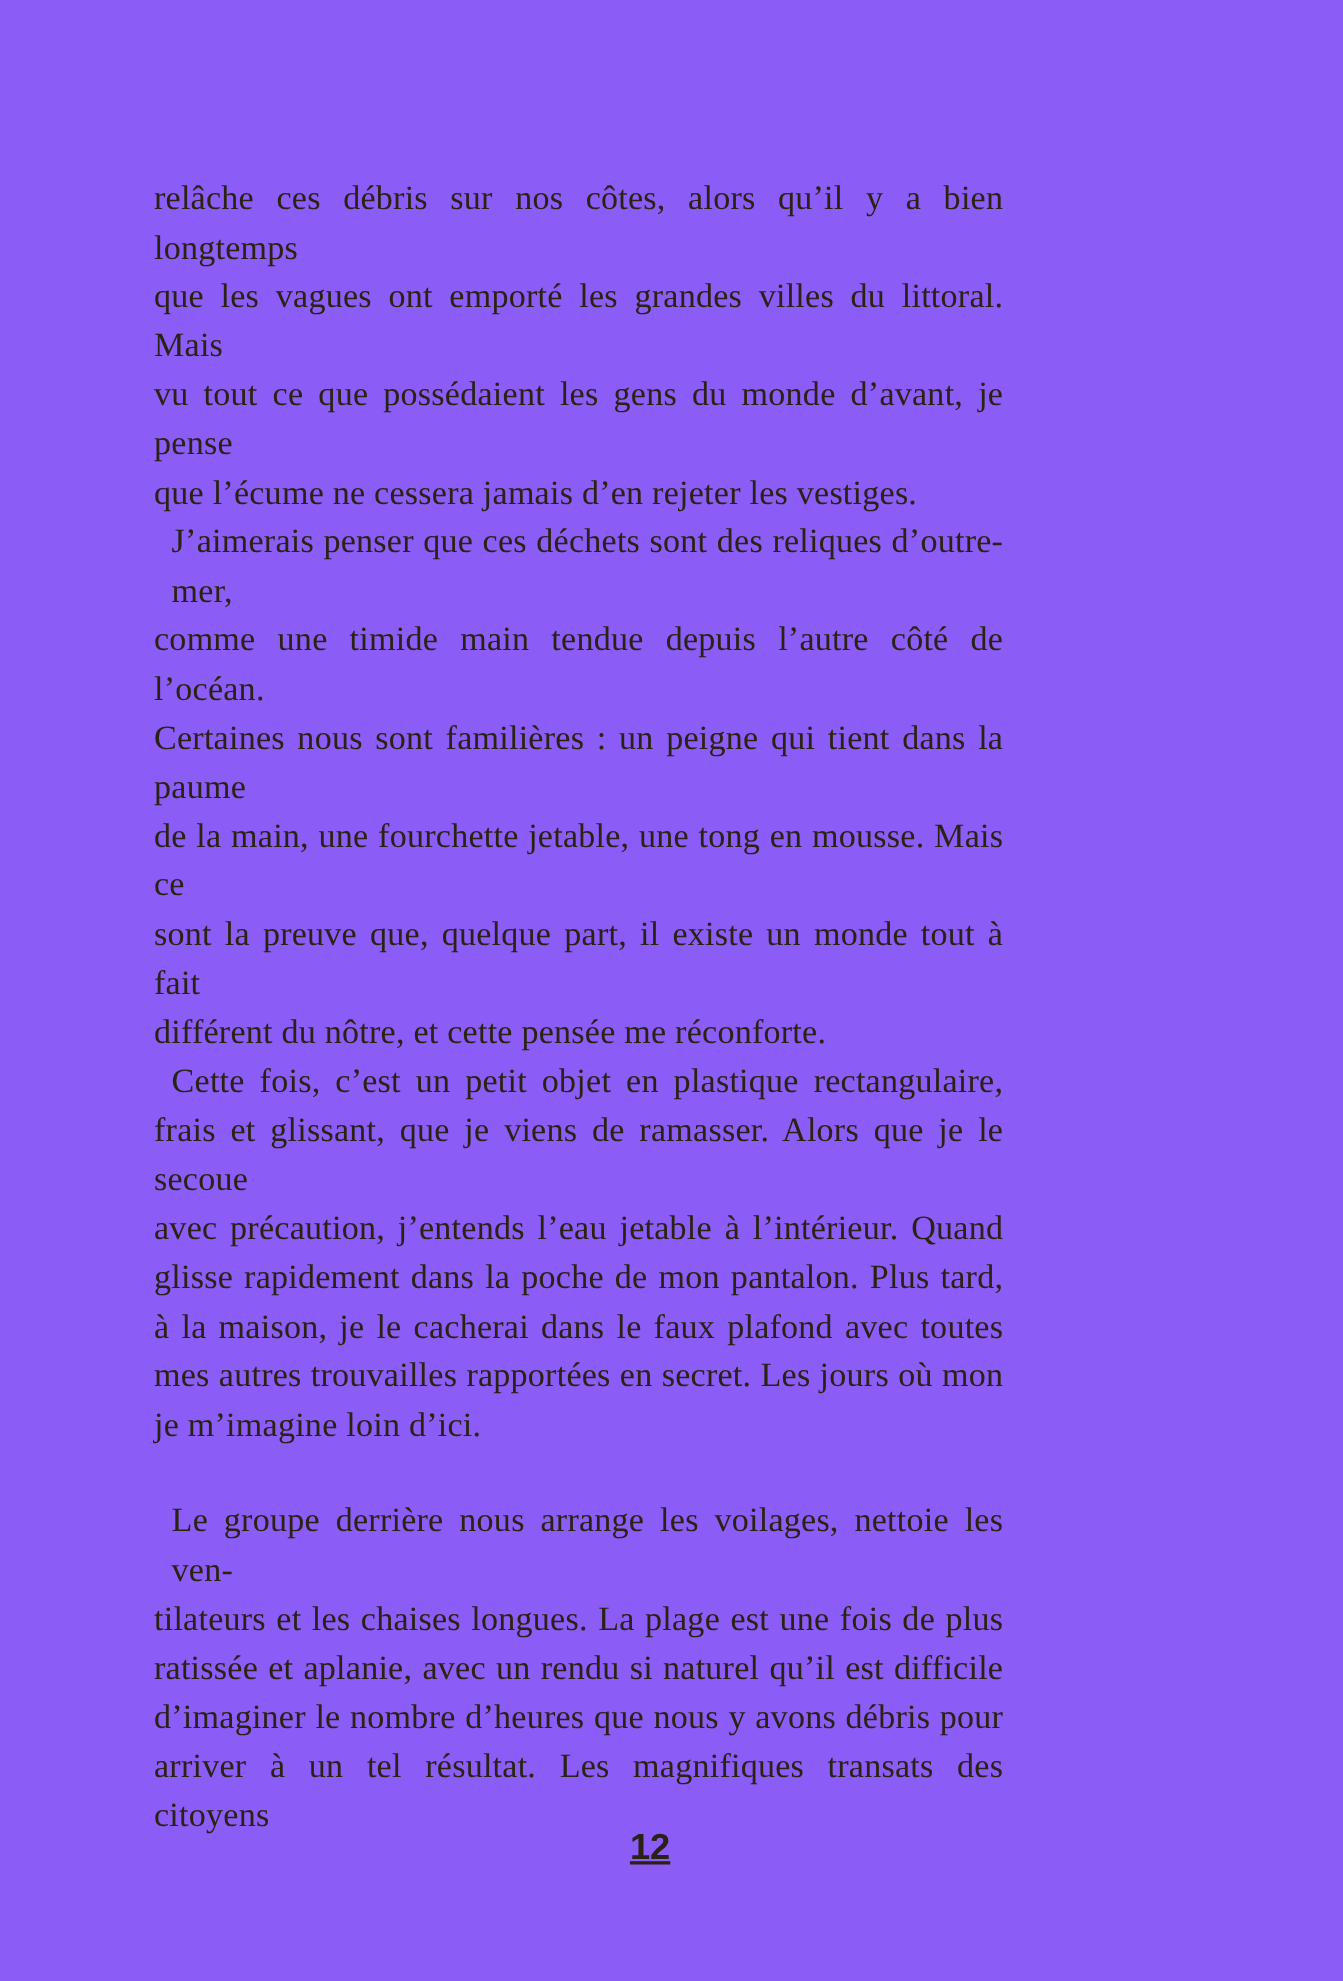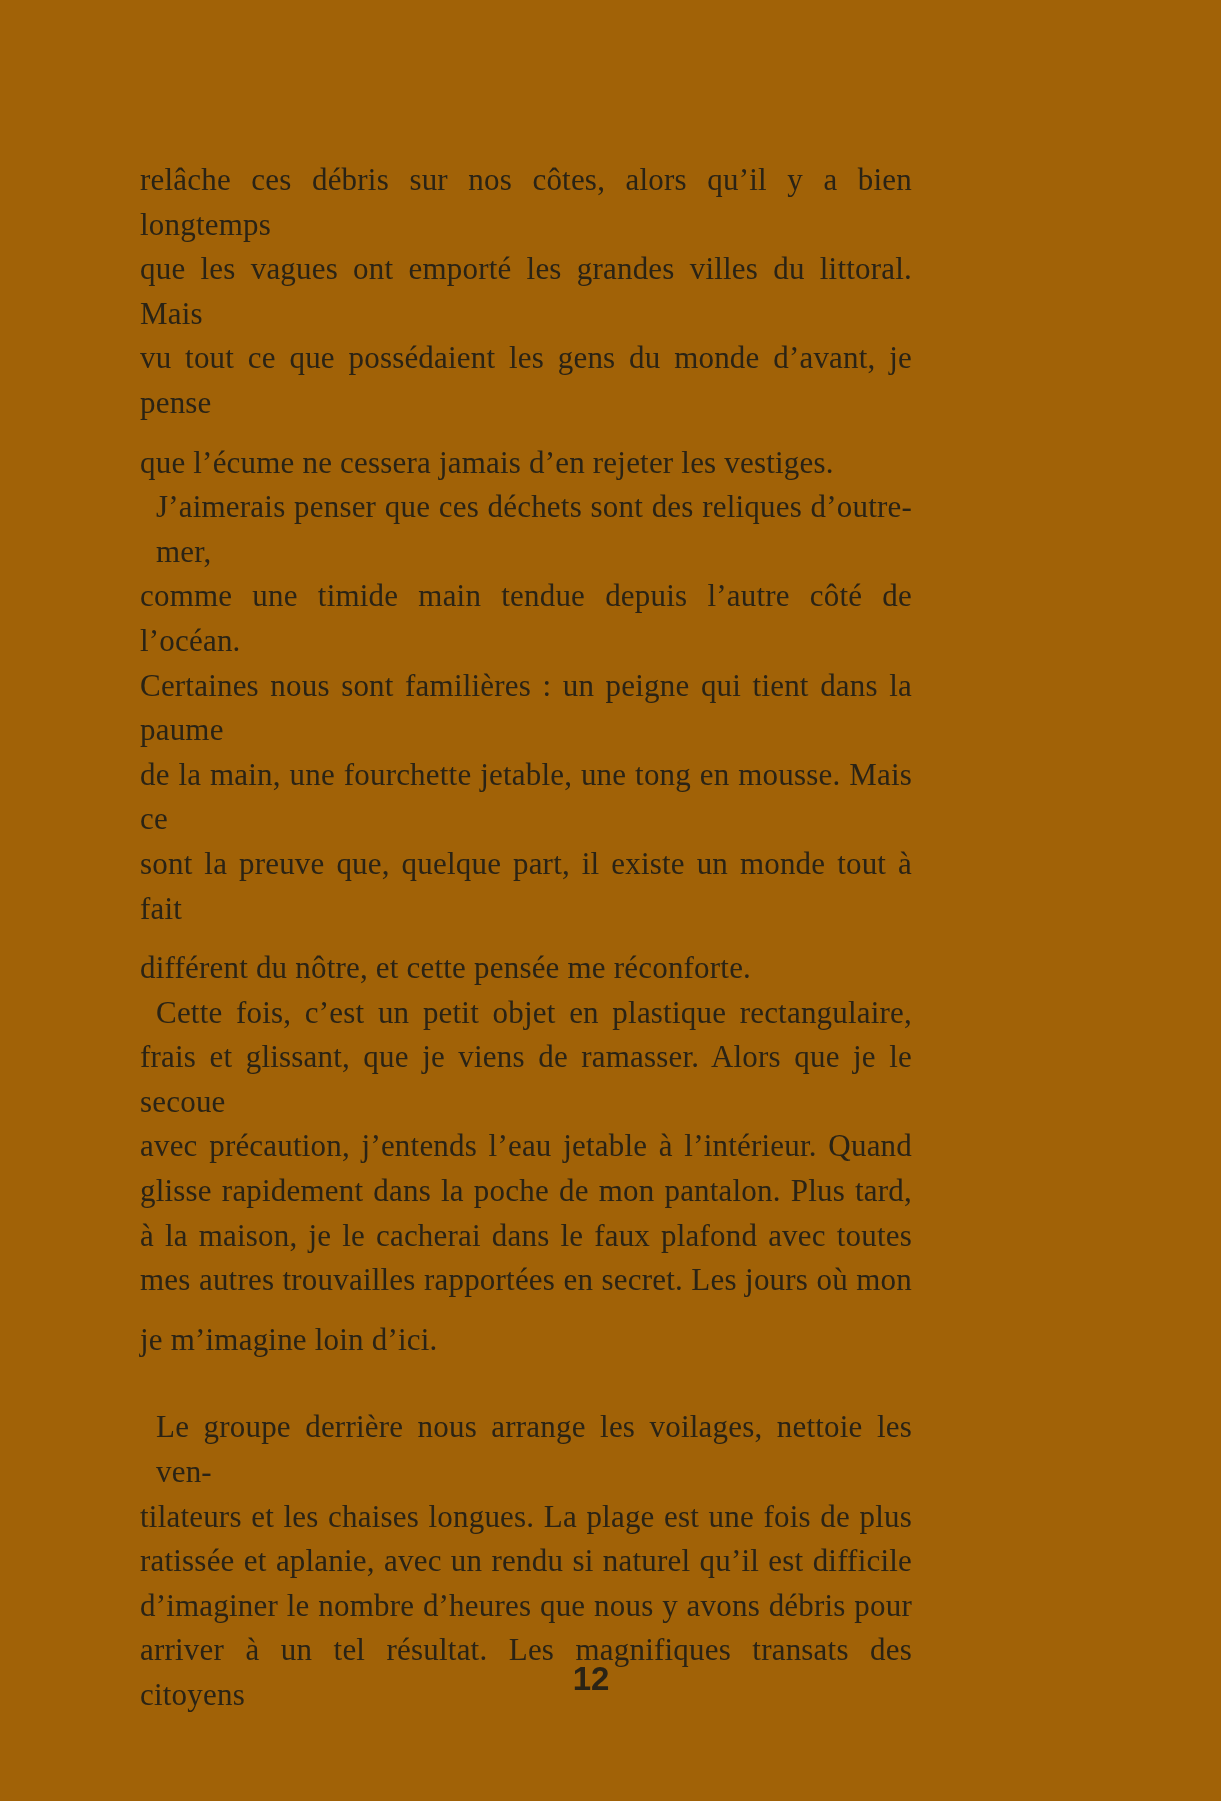--- a/index.html
+++ b/index.html
@@ -29,43 +29,43 @@
     text-align: justify;
     text-align-last: justify;
     -moz-text-align-last: justify;
     white-space: normal;
   }
   .line.indent {
     padding-left: 16px;
   }
   .line.endline {
     text-align-last: left;
-    margin-top: 15px;
     -moz-text-align-last: left;
   }
   .para-gap {
     height: 43px;
   }
   .folio {
     position: absolute;
     left: 591px;
     top: 1662px;
     transform: translateX(-50%);
     font-family: "Liberation Sans", "DejaVu Sans", sans-serif;
     font-weight: 800;
     font-size: 33px;
     line-height: 33px;
     color: #2a2315;
     letter-spacing: 0px;
+    text-decoration: underline;
   }
 </style>
 </head>
 <body>
 
-<div class="page" style="background: #a16207;">
+<div class="page" style="background: #8b5cf6;">
   <main class="text-block" id="text-block" style="color: rgb(42, 35, 21);">
       <div class="line">relâche ces débris sur nos côtes, alors qu’il y a bien longtemps</div>
       <div class="line">que les vagues ont emporté les grandes villes du littoral. Mais</div>
       <div class="line">vu tout ce que possédaient les gens du monde d’avant, je pense</div>
       <div class="line endline">que l’écume ne cessera jamais d’en rejeter les vestiges.</div>
       <div class="line indent">J’aimerais penser que ces déchets sont des reliques d’outre-mer,</div>
       <div class="line">comme une timide main tendue depuis l’autre côté de l’océan.</div>
       <div class="line">Certaines nous sont familières : un peigne qui tient dans la paume</div>
       <div class="line">de la main, une fourchette jetable, une tong en mousse. Mais ce</div>
       <div class="line">sont la preuve que, quelque part, il existe un monde tout à fait</div>

